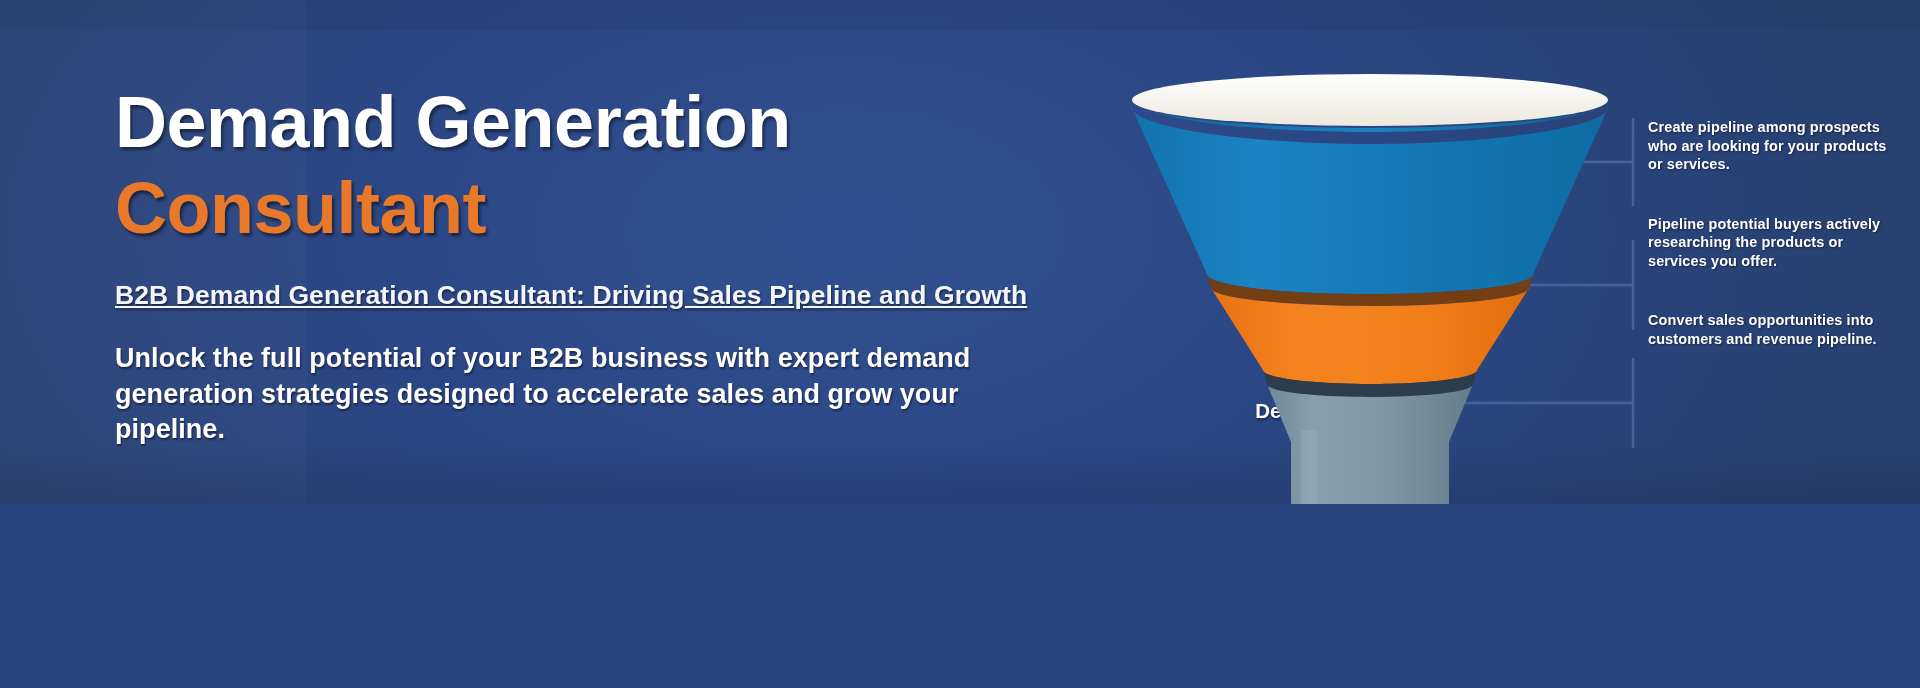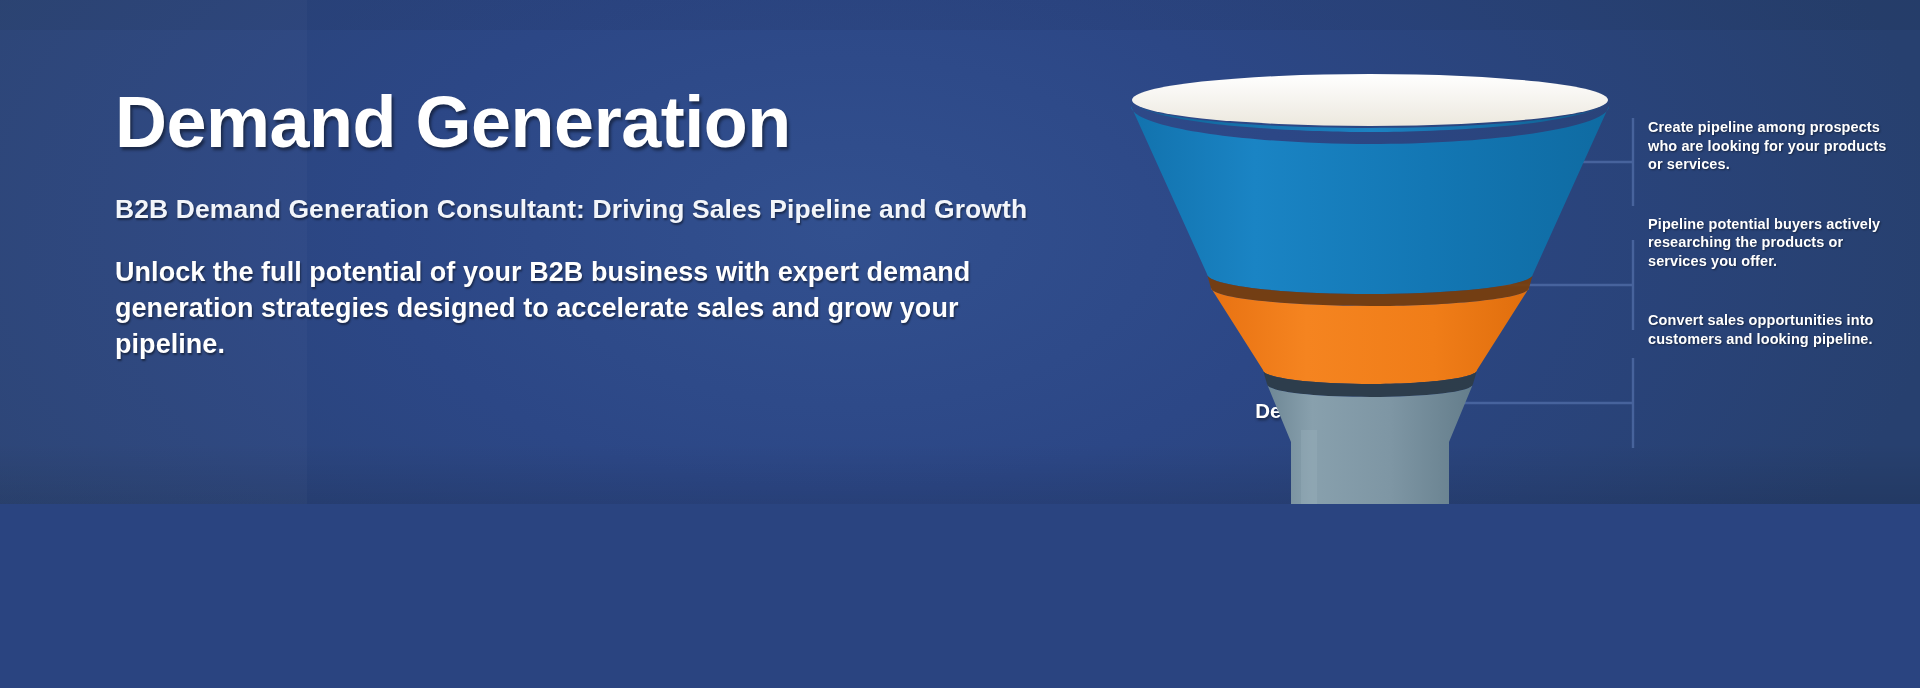--- a/index.html
+++ b/index.html
@@ -28,20 +28,21 @@
     font-size:72px;line-height:.97;font-weight:bold;color:#ffffff;
     letter-spacing:-0.5px;
     text-shadow:2px 3px 3px rgba(0,0,0,.45);
     white-space:nowrap;
   }
   .h1.accent{color:#e8792b;margin-top:16px;text-shadow:2px 3px 3px rgba(0,0,0,.5);}
   .subtitle{
     margin-top:36px;font-size:26.5px;font-weight:bold;color:#f2f5fa;
     letter-spacing:.1px;text-shadow:1px 2px 2px rgba(0,0,0,.45);
     white-space:nowrap;
+    text-decoration:underline;
   }
   .lead{
     margin-top:30px;font-size:27px;font-weight:bold;color:#ffffff;
     line-height:1.33;letter-spacing:.05px;
     text-shadow:1px 2px 2px rgba(0,0,0,.45);
     max-width:900px;
   }
 
   
   .funnel-wrap{position:absolute;left:1105px;top:70px;width:530px;height:490px;z-index:5;}
@@ -89,20 +90,21 @@
   }
   .logo svg{display:block;}
 </style>
 </head>
 <body>
 
 <div class="stage">
 
   <div class="copy">
     <div class="h1">Demand Generation</div>
+    <div class="h1 accent">Consultant</div>
     <div class="subtitle">B2B Demand Generation Consultant: Driving Sales Pipeline and Growth</div>
     <div class="lead">Unlock the full potential of your B2B business with expert demand generation strategies designed to accelerate sales and grow your pipeline.</div>
   </div>
 
   <svg class="connectors" viewBox="0 0 1920 688" width="1920" height="688">
     <g stroke="#5b79b4" stroke-width="2.4" opacity="0.60" fill="none">
 
       <line x1="1633" y1="118" x2="1633" y2="206"></line>
       <line x1="1500" y1="162" x2="1633" y2="162"></line>
 
@@ -176,21 +178,21 @@
     </svg>
   </div>
 
   <div class="funnel-label" id="lbl-creation">Demand Creation</div>
   <div class="funnel-label" id="lbl-capture">Demand Capture</div>
   <div class="funnel-label" id="lbl-conversion">Demand Conversion</div>
 
   <div class="notes">
     <div class="note n1">Create pipeline among prospects who are looking for your products or services.</div>
     <div class="note n2">Pipeline potential buyers actively researching the products or services you offer.</div>
-    <div class="note n3">Convert sales opportunities into customers and looking pipeline.</div>
+    <div class="note n3">Convert sales opportunities into customers and revenue pipeline.</div>
   </div>
 
   <div class="footer-shadow"></div>
   <div class="footer-low"></div>
   <div class="footer-block"></div>
 
   <div class="logo">
     <svg viewBox="0 0 86 76" width="86" height="76">
       <g fill="none" stroke="#f7e3b8" stroke-width="5" stroke-linecap="square">
 

